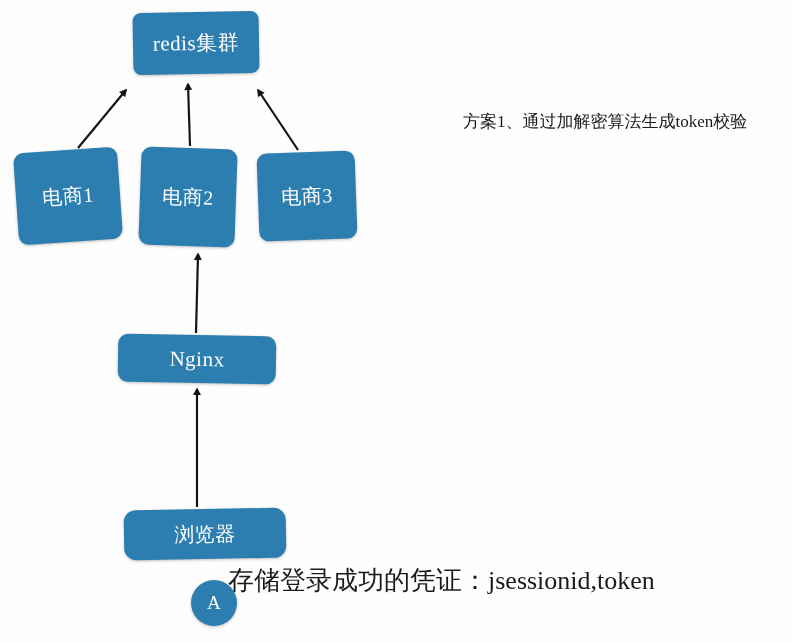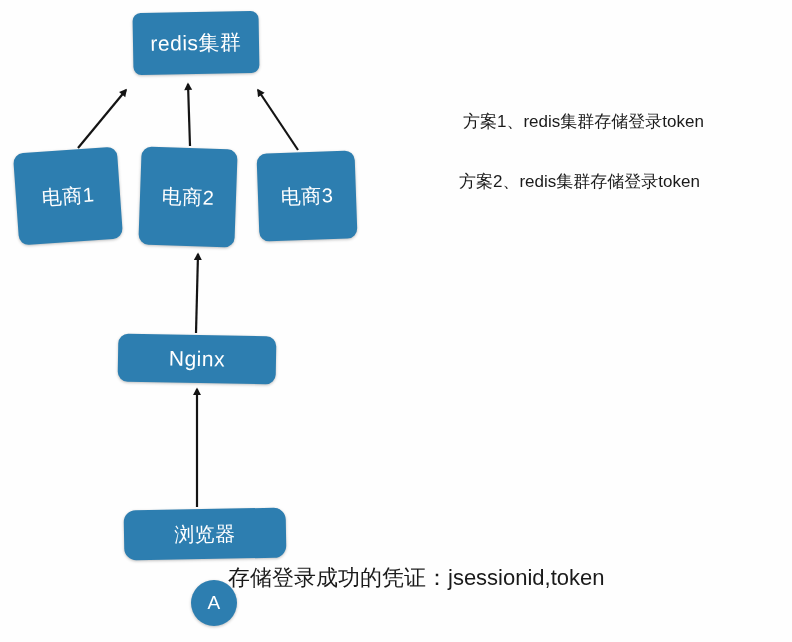--- a/index.html
+++ b/index.html
@@ -7,20 +7,21 @@
     padding: 0;
     background: #ffffff;
     font-family: "Liberation Sans", "DejaVu Sans", sans-serif;
   }
   .canvas {
     position: relative;
     width: 792px;
     height: 642px;
     background: var(--bg, #fefefe);
     overflow: hidden;
+    font-family: Liberation Serif, serif;
   }
   .arrow-layer {
     position: absolute;
     left: 0;
     top: 0;
     width: 792px;
     height: 642px;
     pointer-events: none;
   }
   .node {
@@ -67,21 +68,21 @@
     font-size: 17px;
     white-space: nowrap;
   }
   .note-1 { left: 463px; top: 110px; }
   .note-2 { left: 459px; top: 170px; }
   .note-3 { left: 448px; top: 230px; }
   .caption {
     position: absolute;
     left: 228px; top: 563px;
     color: var(--text, #1a1a1a);
-    font-size: 22px;
+    font-size: 26px;
     white-space: nowrap;
   }
 </style>
 </head>
 <body>
 
 <div class="canvas">
 
   <svg class="arrow-layer" viewBox="0 0 792 642" xmlns="http://www.w3.org/2000/svg">
     <defs>
@@ -117,18 +118,17 @@
   </div>
 
   <div class="node node-browser">
     <span>浏览器</span>
   </div>
 
   <div class="node node-marker-a">
     <span>A</span>
   </div>
 
-  <div class="note note-1">方案1、redis集群存储登录token</div>
-  <div class="note note-2">方案2、redis集群存储登录token</div>
+  <div class="note note-1">方案1、通过加解密算法生成token校验</div>
 
   <div class="caption">存储登录成功的凭证：jsessionid,token</div>
 
 </div>
 
 </body></html>

